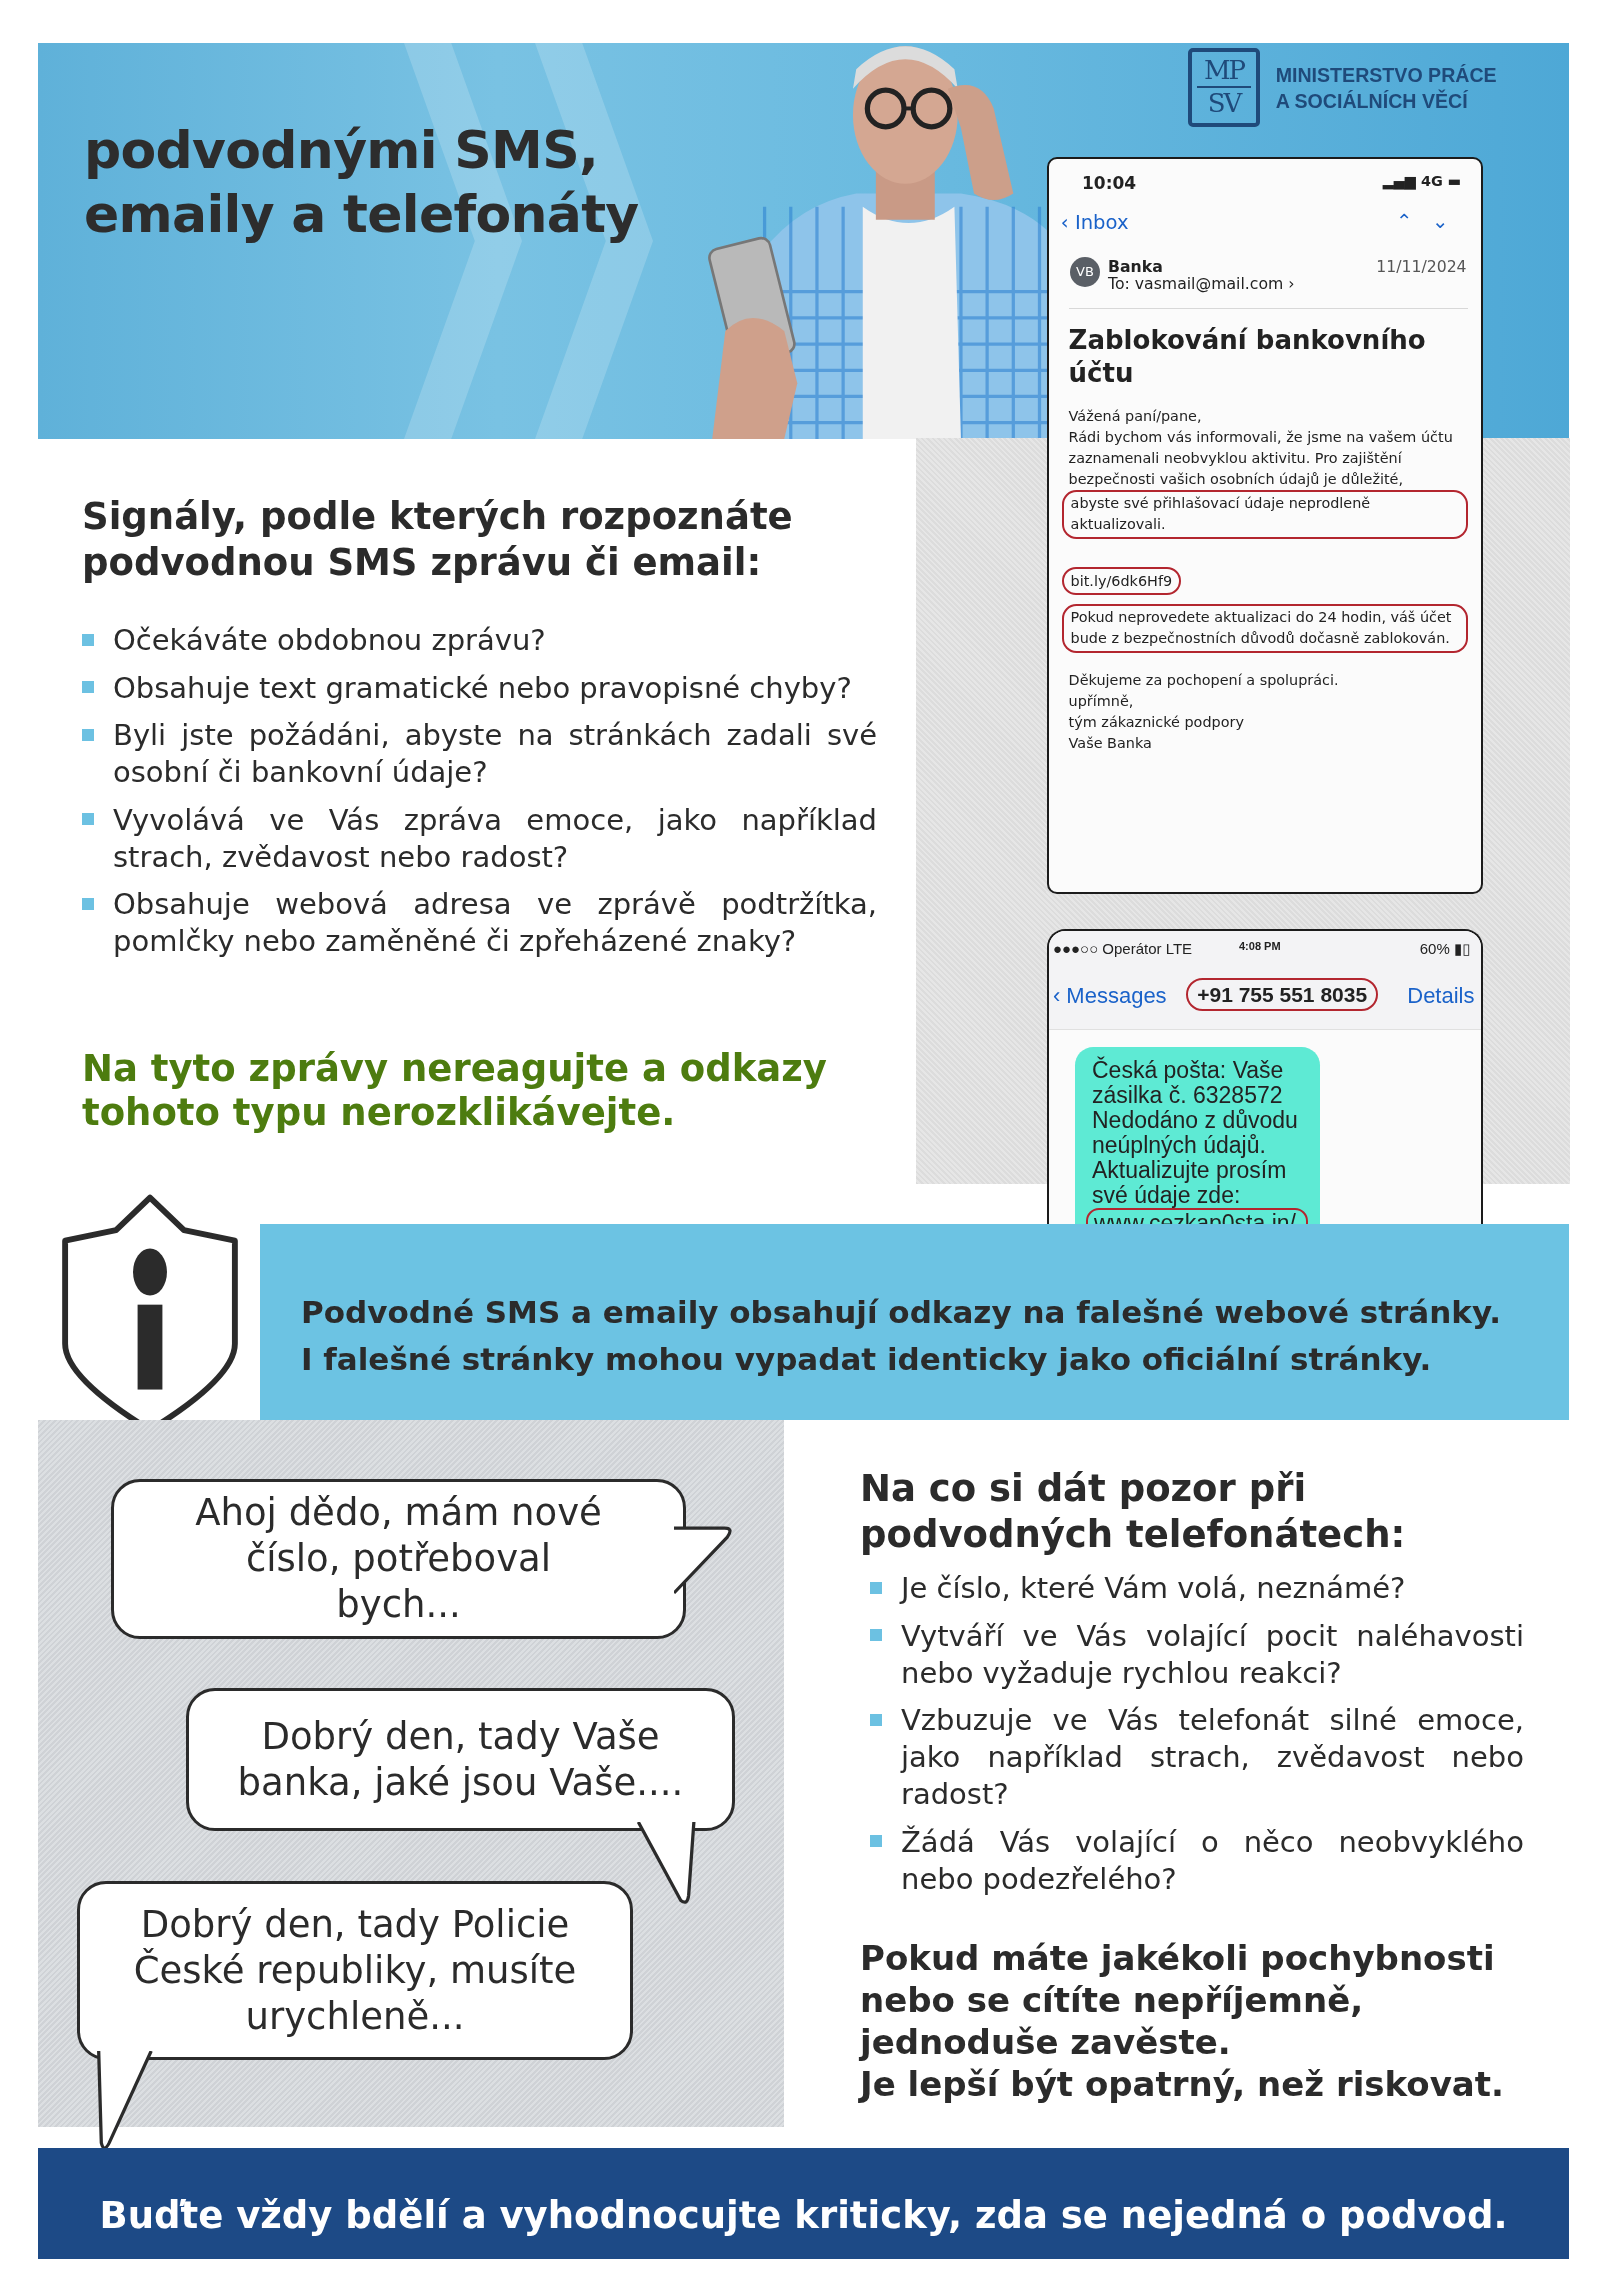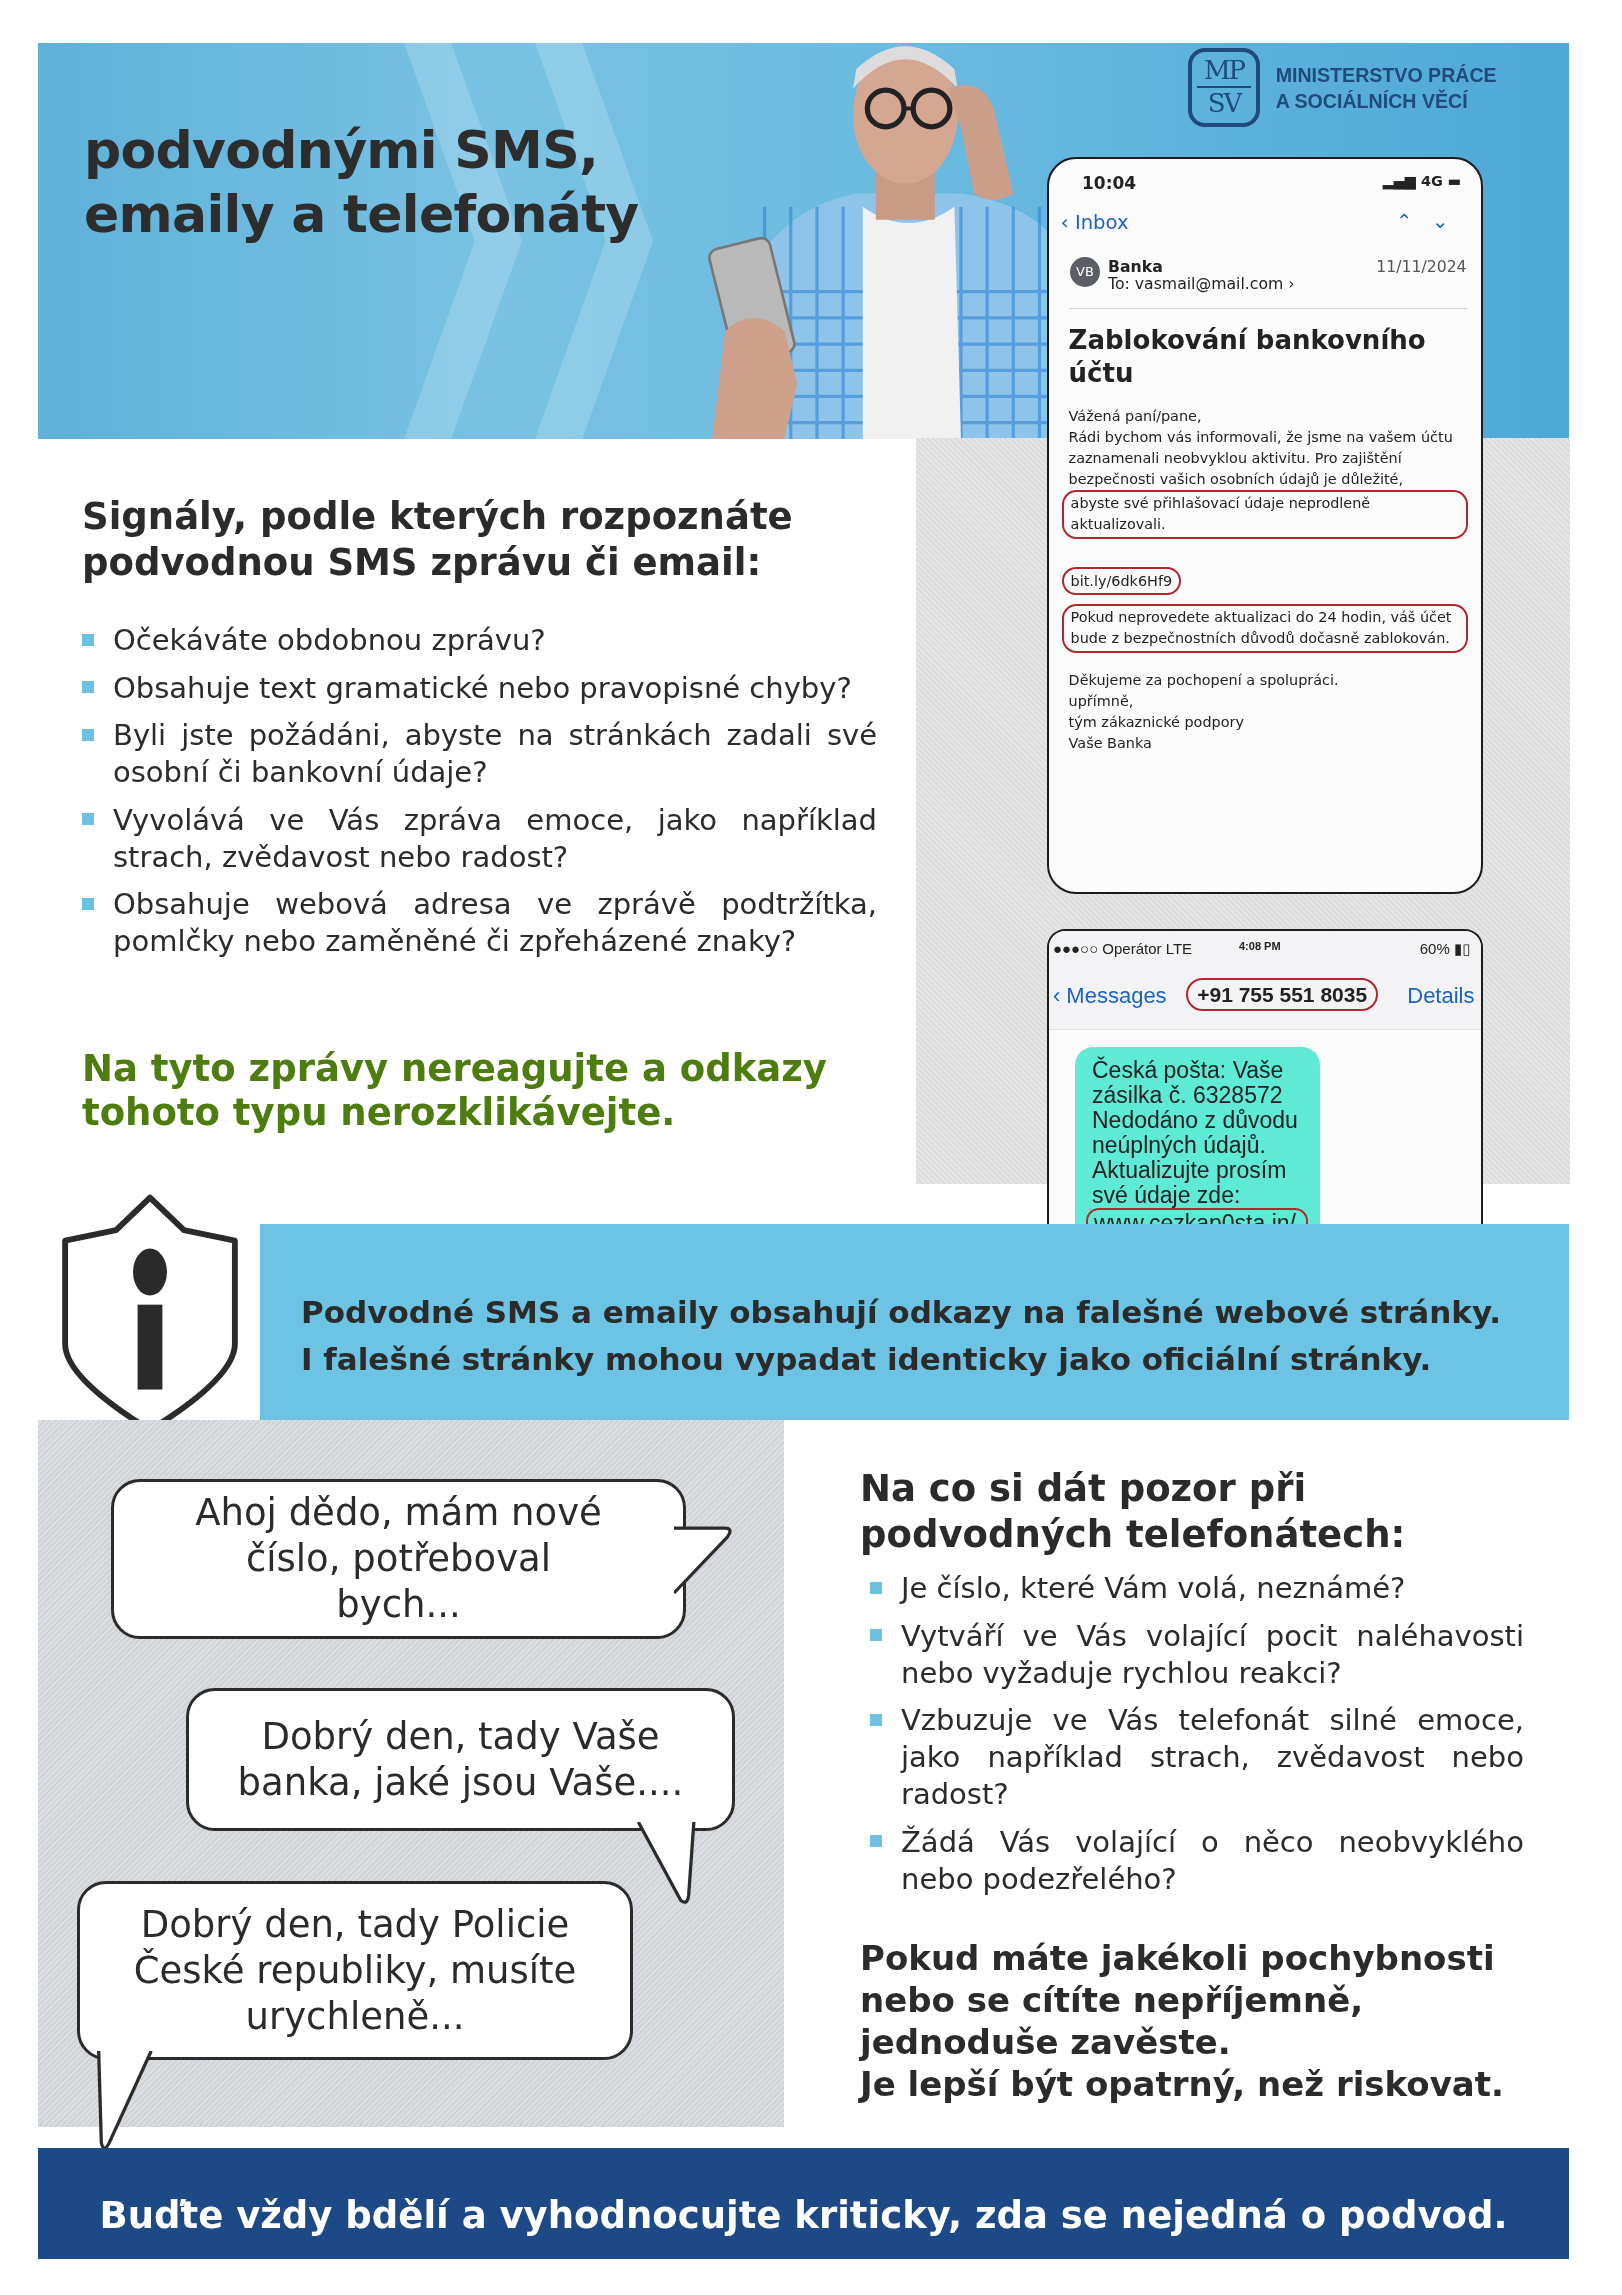--- a/index.html
+++ b/index.html
@@ -14,33 +14,33 @@
           clip-path:polygon(0 0,40% 0,100% 50%,40% 100%,0 100%,60% 50%); }
   #hero-title { position:absolute; left:46px; top:75px; font-weight:bold; font-size:52px; line-height:64px; letter-spacing:-0.7px; }
   #hero-title .l1 { color:#ffffff; }
   #hero-title .l2, #hero-title .l3 { color:#2d2d2d; }
 
   
   #man { position:absolute; left:648px; top:0; width:419px; height:396px; }
 
   
   #logo { position:absolute; left:1150px; top:5.2px; display:flex; align-items:center; gap:15.7px; }
-  #logo-box { width:64px; height:71px; border:4.6px solid #1f4a7a; border-radius:17px; position:relative;
+  #logo-box { width:64px; height:71px; border:4.6px solid #1f4a7a; border-radius:5px; position:relative;
               font-family:"DejaVu Serif", serif; color:#1f4a7a; }
   #logo-box .mp, #logo-box .sv { position:absolute; left:0; width:100%; text-align:center; font-size:26px; line-height:29px; letter-spacing:-2px; }
   #logo-box .mp { top:3.9px; } #logo-box .sv { top:37px; }
   #logo-box .bar { position:absolute; left:5.2px; right:5.2px; top:34px; height:2px; background:#1f4a7a; }
   #logo-text { color:#1f4a7a; font-weight:bold; font-size:19.6px; line-height:26px; font-family:"Liberation Sans", sans-serif; }
 
   
   #grey-right { left:916px; top:438px; width:654px; height:746px;
                 background:repeating-linear-gradient(45deg,#dcdcdc 0 2px,#e6e6e6 2px 3.9px); }
 
   
-  .phone { position:absolute; background:#fbfbfb; border:2.6px solid #1b1b1b; border-radius:29px; overflow:hidden;
+  .phone { position:absolute; background:#fbfbfb; border:2.6px solid #1b1b1b; border-radius:10px; overflow:hidden;
            font-family:"DejaVu Sans", sans-serif; color:#222; }
   #email { left:1047px; top:157px; width:432px; height:733px; }
   #email .status { position:absolute; left:33px; top:14.4px; font-size:17px; font-weight:bold; }
   #email .net { position:absolute; right:19.6px; top:14.4px; font-size:14.4px; font-weight:bold; }
   #email .nav { position:absolute; left:11.8px; top:52px; color:#1a62c9; font-size:19.6px; }
   #email .arrows { position:absolute; right:13px; top:51px; color:#1a62c9; font-size:19.6px; letter-spacing:19.6px; }
   #email .avatar { position:absolute; left:21px; top:98px; width:30px; height:30px; border-radius:50%;
                    background:#5a5f66; color:#fff; font-size:13px; text-align:center; line-height:30px; }
   #email .from { position:absolute; left:59px; top:98px; font-size:15.7px; font-weight:bold; }
   #email .to { position:absolute; left:59px; top:115px; font-size:15.7px; }

